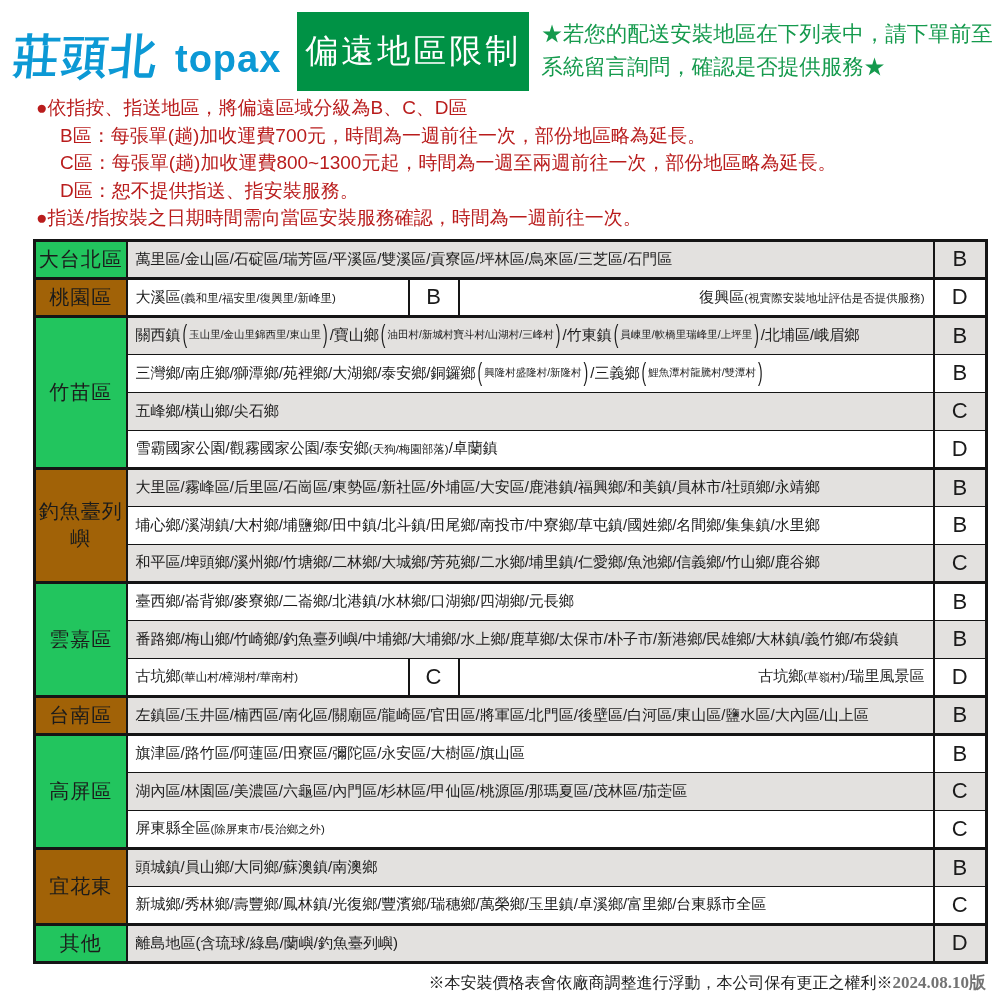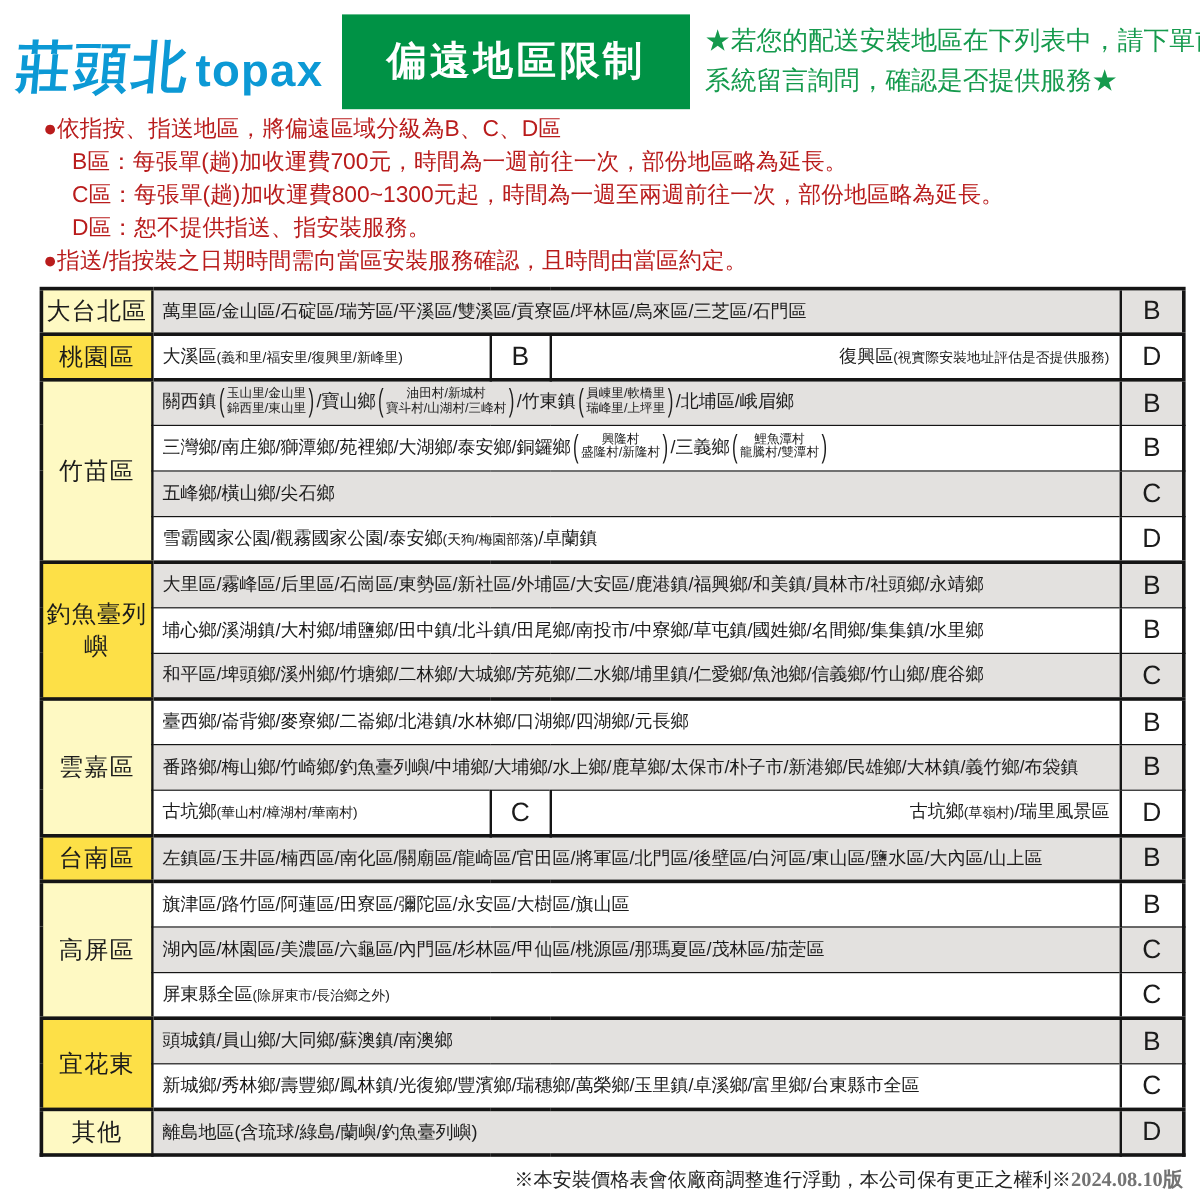--- a/index.html
+++ b/index.html
@@ -3,45 +3,45 @@
 <meta charset="utf-8">
 <style>
   * { margin:0; padding:0; box-sizing:border-box; }
   html,body { width:1000px; background:#ffffff; font-family:"Liberation Sans",sans-serif; color:#1e1e1e; }
   body { height:1000px; overflow:hidden; }
 
   
   .header { display:flex; align-items:flex-start; padding:12px 8px 0 14px; height:92px; }
   .logo { display:flex; align-items:baseline; margin-top:14px; white-space:nowrap; }
   .logo-brand { font-size:46px; font-weight:bold; color:#0c99d5; letter-spacing:2px; transform:skewX(-5deg); display:inline-block; }
-  .logo-sub { font-size:38px; font-weight:bold; color:#0c99d5; margin-left:5px; letter-spacing:1px; }
-  .banner { background:#009245; color:#ffffff; font-size:33px; font-weight:bold; letter-spacing:3px;
-            padding:17px 37px; margin-left:16px; white-space:nowrap; }
+  .logo-sub { font-size:38px; font-weight:bold; color:#0c99d5; margin-left:17px; letter-spacing:1px; }
+  .banner { background:#009245; color:#ffffff; font-size:33px; font-weight:normal; letter-spacing:3px;
+            padding:17px 8px; margin-left:16px; white-space:nowrap; }
   .notice { color:#159a4d; font-size:21.5px; line-height:33px; margin-left:12px; margin-top:6px; white-space:nowrap; }
 
   
   .intro { padding:2px 0 0 36px; font-size:19px; line-height:27.5px; color:#b91c1c; }
   .intro .indent { padding-left:24px; }
 
   
   .table-wrap { margin:7px 12px 0 33px; }
   table { border-collapse:collapse; width:955px; table-layout:fixed; border:3px solid #151515; }
   td { border:2px solid #151515; border-top-width:1.5px; border-bottom-width:1.5px;
        height:38px; padding:0 8px; vertical-align:middle; }
   tr.group-start td { border-top-width:3px; }
   tr.stripe { background:#e3e1df; }
   tr.plain { background:#ffffff; }
-  td.region-stripe { background:#fef9c3; }
-  td.region-plain { background:#fde047; }
+  td.region-stripe { background:#22c55e; }
+  td.region-plain { background:#a16207; }
   .region-cell { text-align:center; font-size:20px; letter-spacing:1px; padding:0 2px; color:#1b1b1b; }
   .content-cell { font-size:15px; white-space:nowrap; overflow:hidden; color:#1b1b1b; }
   .split-right { text-align:right;margin-top:33px; }
   .grade-cell, .grade-mini { text-align:center; font-size:22px; color:#1b1b1b; padding:0 2px; }
   .seg-small { font-size:11.5px; }
-  .stack { display:inline-flex; flex-direction:column; vertical-align:middle; font-size:10.5px;
+  .stack { display:inline-flex; flex-direction:row; vertical-align:middle; font-size:10.5px;
            line-height:11.5px; text-align:center; position:relative; top:-1px; }
   .paren { display:inline-block; transform:scaleY(1.9); font-size:14px; margin:0 2px; position:relative; top:-1px; }
 
   
   .footer { display:flex; justify-content:flex-end; align-items:baseline; margin:7px 14px 0 0; }
   .footer-disclaimer { font-size:16px; color:#222222; }
   .footer-version { font-size:17px; font-weight:bold; font-family:"Liberation Serif",serif; color:#737373; }
 </style>
 </head>
 <body>
@@ -56,21 +56,21 @@
     <div>★若您的配送安裝地區在下列表中，請下單前至</div>
     <div>系統留言詢問，確認是否提供服務★</div>
   </div>
 </div>
 
 <div class="intro">
   <div>●依指按、指送地區，將偏遠區域分級為B、C、D區</div>
   <div class="indent">B區：每張單(趟)加收運費700元，時間為一週前往一次，部份地區略為延長。</div>
   <div class="indent">C區：每張單(趟)加收運費800~1300元起，時間為一週至兩週前往一次，部份地區略為延長。</div>
   <div class="indent">D區：恕不提供指送、指安裝服務。</div>
-  <div>●指送/指按裝之日期時間需向當區安裝服務確認，且時間由當區約定。</div>
+  <div>●指送/指按裝之日期時間需向當區安裝服務確認，時間為一週前往一次。</div>
 </div>
 
 <div class="table-wrap">
   <table>
     <colgroup>
       <col style="width:92px">
         <col style="width:282px">
         <col style="width:50px">
         <col>
         <col style="width:53px">

